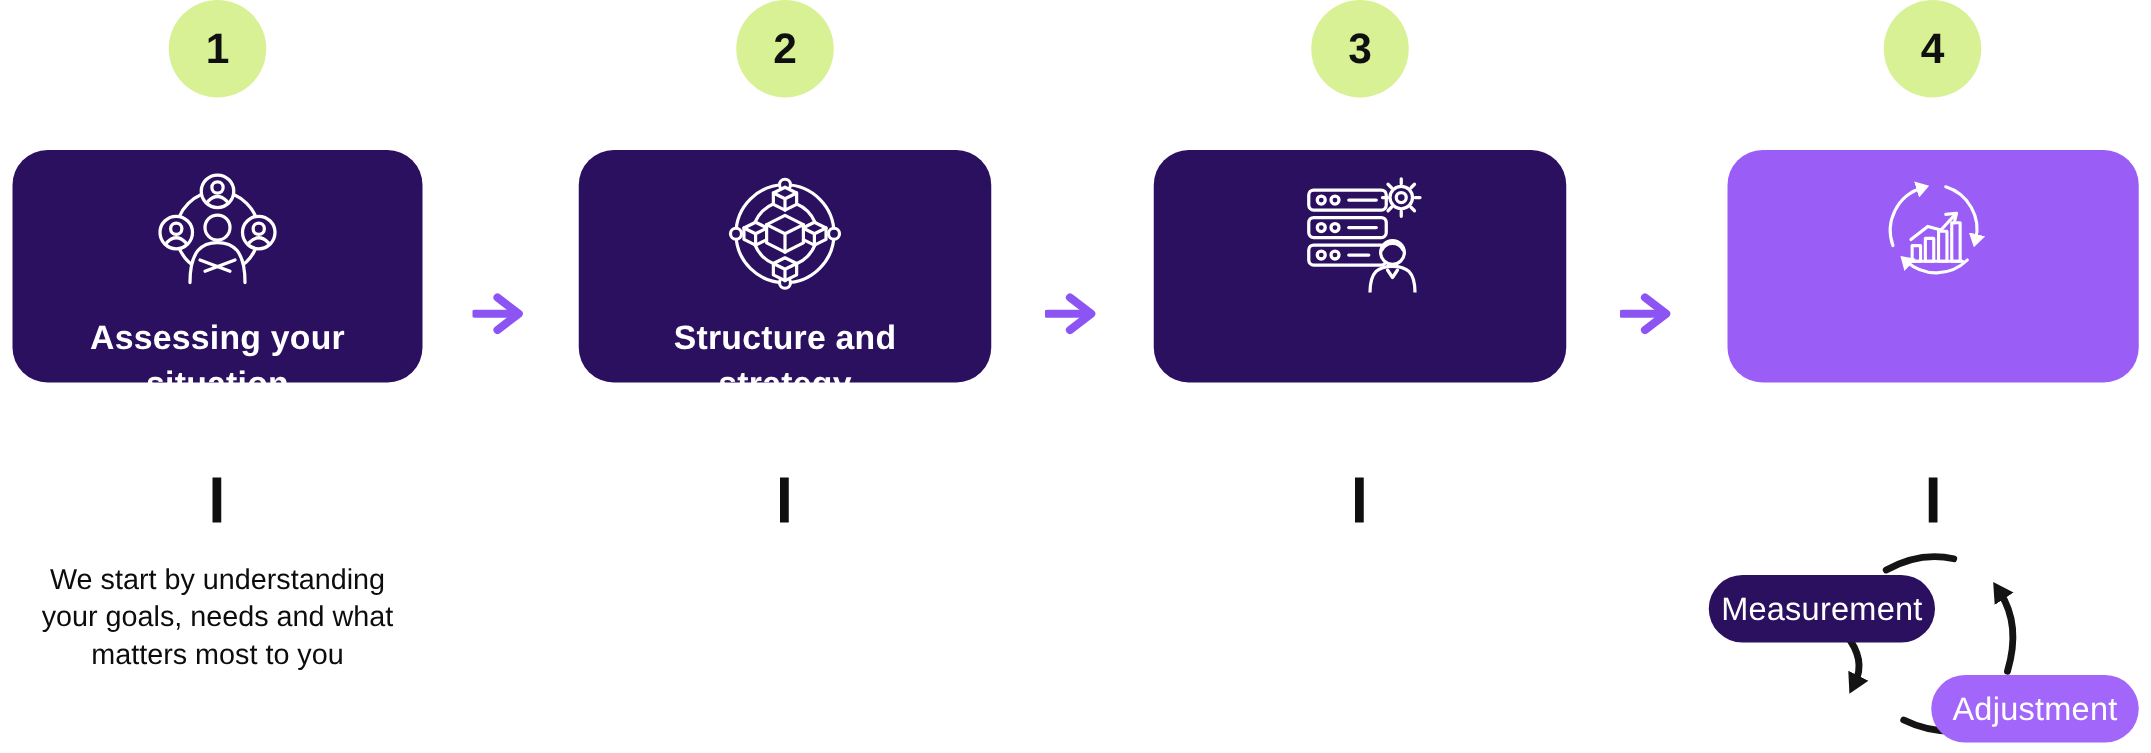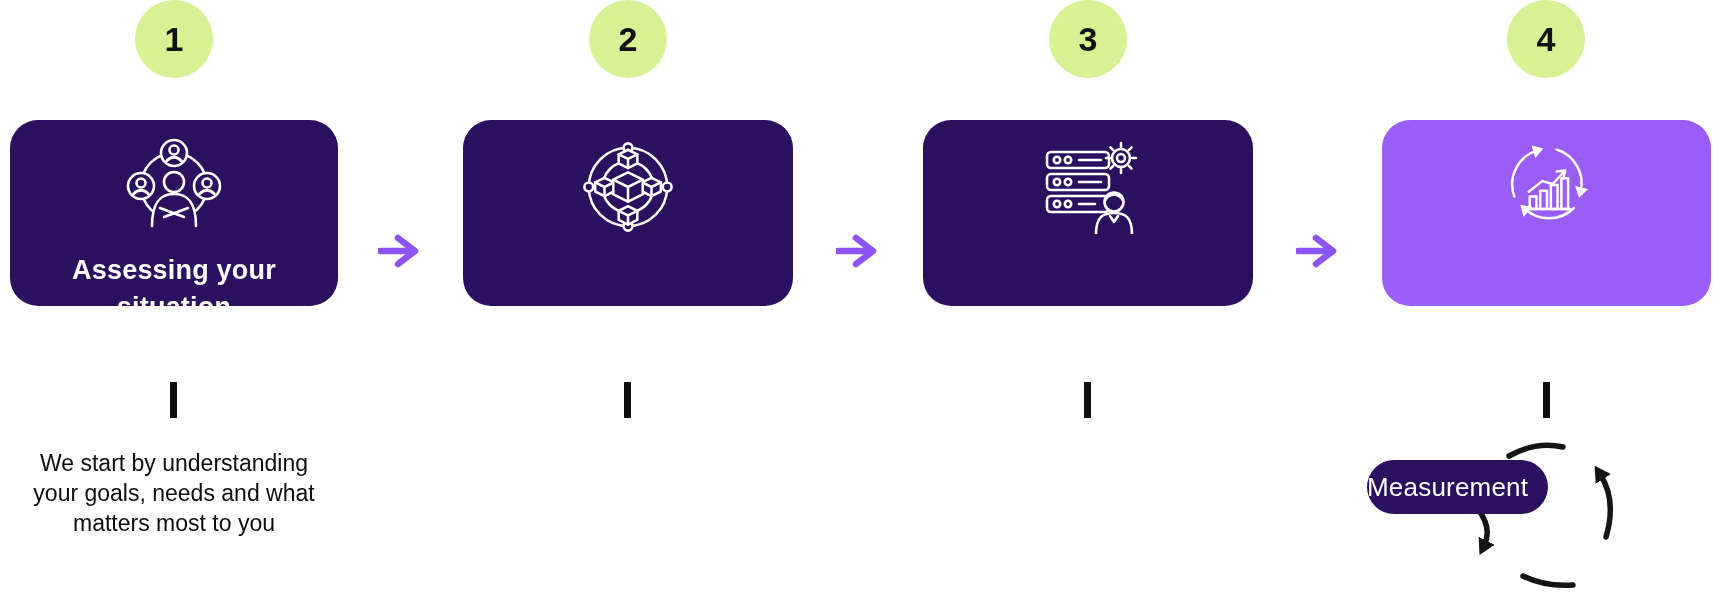--- a/index.html
+++ b/index.html
@@ -56,21 +56,21 @@
   
   .ic path,.ic circle,.ic rect,.ic line,.ic polyline{
     stroke:var(--icon-stroke);stroke-width:2.6;fill:none;stroke-linecap:round;stroke-linejoin:round;
   }
   .ic .mask{fill:var(--card-dark);}
   
   .cycle-svg{position:absolute;left:1430px;top:425px;width:260px;height:177px;}
   .cycle-svg path{stroke:#141414;stroke-width:5.5;stroke-linecap:round;fill:none;}
   .pill{
     position:absolute;border-radius:29px;color:#fff;display:flex;align-items:center;
-    justify-content:flex-start;font-size:26px;font-weight:500;letter-spacing:.2px;
+    justify-content:center;font-size:26px;font-weight:500;letter-spacing:.2px;
   }
   .pill-measurement{left:1367px;top:460px;width:181px;height:54px;background:var(--pill-dark);}
   .pill-adjustment{left:1545px;top:540px;width:166px;height:54px;background:var(--pill-light);}
 </style>
 </head>
 <body>
 
 <div class="canvas">
 
   <div class="badge p1">
@@ -122,20 +122,22 @@
         <path class="mask" d="M26 40.6 L35.5 45.3 L35.5 54.6 L26 59.3 L16.5 54.6 L16.5 45.3 Z"></path>
         <path d="M16.5 45.3 L26 50 L35.5 45.3 M26 50 L26 59.3"></path>
         <path class="mask" d="M74 40.6 L83.5 45.3 L83.5 54.6 L74 59.3 L64.5 54.6 L64.5 45.3 Z"></path>
         <path d="M64.5 45.3 L74 50 L83.5 45.3 M74 50 L74 59.3"></path>
         <path class="mask" d="M50 69.6 L59.5 74.3 L59.5 83.6 L50 88.3 L40.5 83.6 L40.5 74.3 Z"></path>
         <path d="M40.5 74.3 L50 79 L59.5 74.3 M50 79 L50 88.3"></path>
         <path class="mask" d="M50 35 L65 42.5 L65 57.5 L50 65 L35 57.5 L35 42.5 Z"></path>
         <path d="M35 42.5 L50 50 L65 42.5 M50 50 L50 65"></path>
       </svg>
     </div>
+    <div class="card-title">Structure and
+strategy</div>
   </div>
 
   <div class="card p3">
     <div class="icon-wrap">
       <svg class="ic" width="102" height="96" viewBox="0 0 102 96">
         <rect x="10" y="14" width="62" height="16" rx="4"></rect>
         <circle cx="20" cy="22" r="3.2"></circle>
           <circle cx="31" cy="22" r="3.2"></circle>
           <path d="M42 22 H64"></path>
         <rect x="10" y="36" width="62" height="16" rx="4"></rect>
@@ -209,14 +211,17 @@
     </defs>
     <path d="M133 22 Q106 16 79 31"></path>
     <path d="M47 83 Q63 103 54 121" marker-end="url(#chead)"></path>
     <path d="M176 112 Q187 75 170 49" marker-end="url(#chead)"></path>
     <path d="M93 151 Q115 162 143 160"></path>
   </svg>
 
   <div class="pill pill-measurement">
     <span>Measurement</span>
   </div>
+  <div class="pill pill-adjustment">
+    <span>Adjustment</span>
+  </div>
 
 </div>
 
 </body></html>

